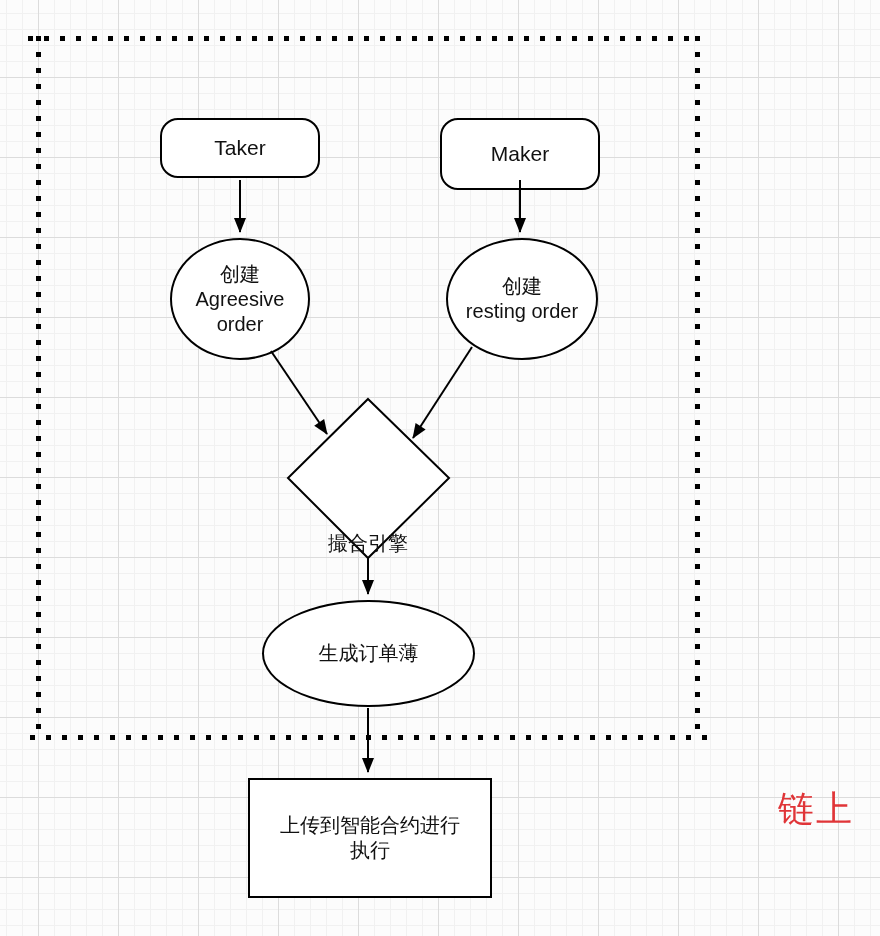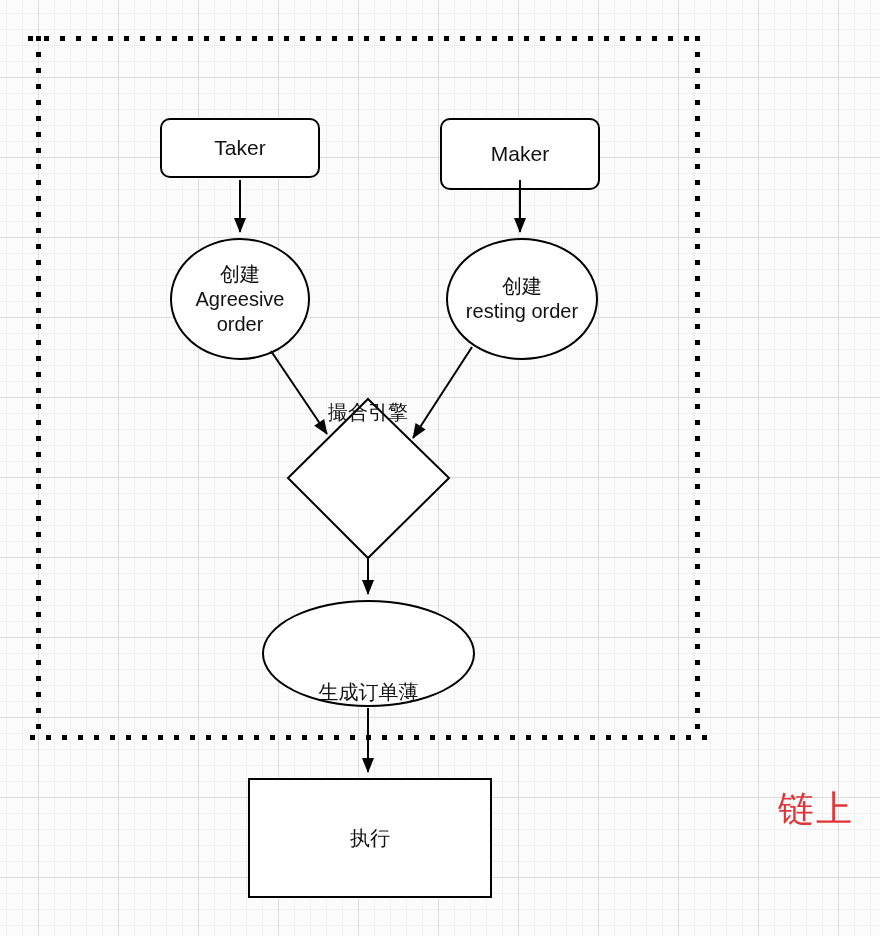--- a/index.html
+++ b/index.html
@@ -40,28 +40,28 @@
     border: 2px solid #000;
     display: flex;
     flex-direction: column;
     align-items: center;
     justify-content: center;
     text-align: center;
     font-size: 20px;
     line-height: 1.25;
     box-sizing: border-box;
   }
-  .rect-rounded { border-radius: 10px; font-size: 21px; }
+  .rect-rounded { border-radius: 18px; font-size: 21px; }
   .ellipse { border-radius: 50%; }
   .rect-plain { border-radius: 0; }
 
   .diamond-label {
     position: absolute;
     display: flex;
-    align-items: flex-start;
+    align-items: flex-end;
     justify-content: center;
     font-size: 20px;
     background: transparent;
     pointer-events: none;
   }
 
   .chain-label {
     position: absolute;
     font-size: 36px;
     color: #e03538;
@@ -97,25 +97,26 @@
     <span>创建</span>
     <span>Agreesive</span>
     <span>order</span>
   </div>
 
   <div class="node ellipse" style="left:446px; top:238px; width:152px; height:122px;">
     <span>创建</span>
     <span>resting order</span>
   </div>
 
-  <div class="node ellipse" style="left:262px; top:600px; width:213px; height:107px;justify-content:flex-end;">
+  <div class="node ellipse" style="left:262px; top:600px; width:213px; height:107px;">
     <span>生成订单薄</span>
   </div>
 
   <div class="node rect-plain" style="left:248px; top:778px; width:244px; height:120px;">
+    <span>上传到智能合约进行</span>
     <span>执行</span>
   </div>
 
   <svg class="connector-layer" width="880" height="936" viewBox="0 0 880 936">
     <defs>
       <marker id="arrow" markerUnits="userSpaceOnUse" markerWidth="18" markerHeight="14" refX="15" refY="7" orient="auto">
         <path d="M1,1 L16,7 L1,13 Z" fill="#000"></path>
       </marker>
     </defs>
 

